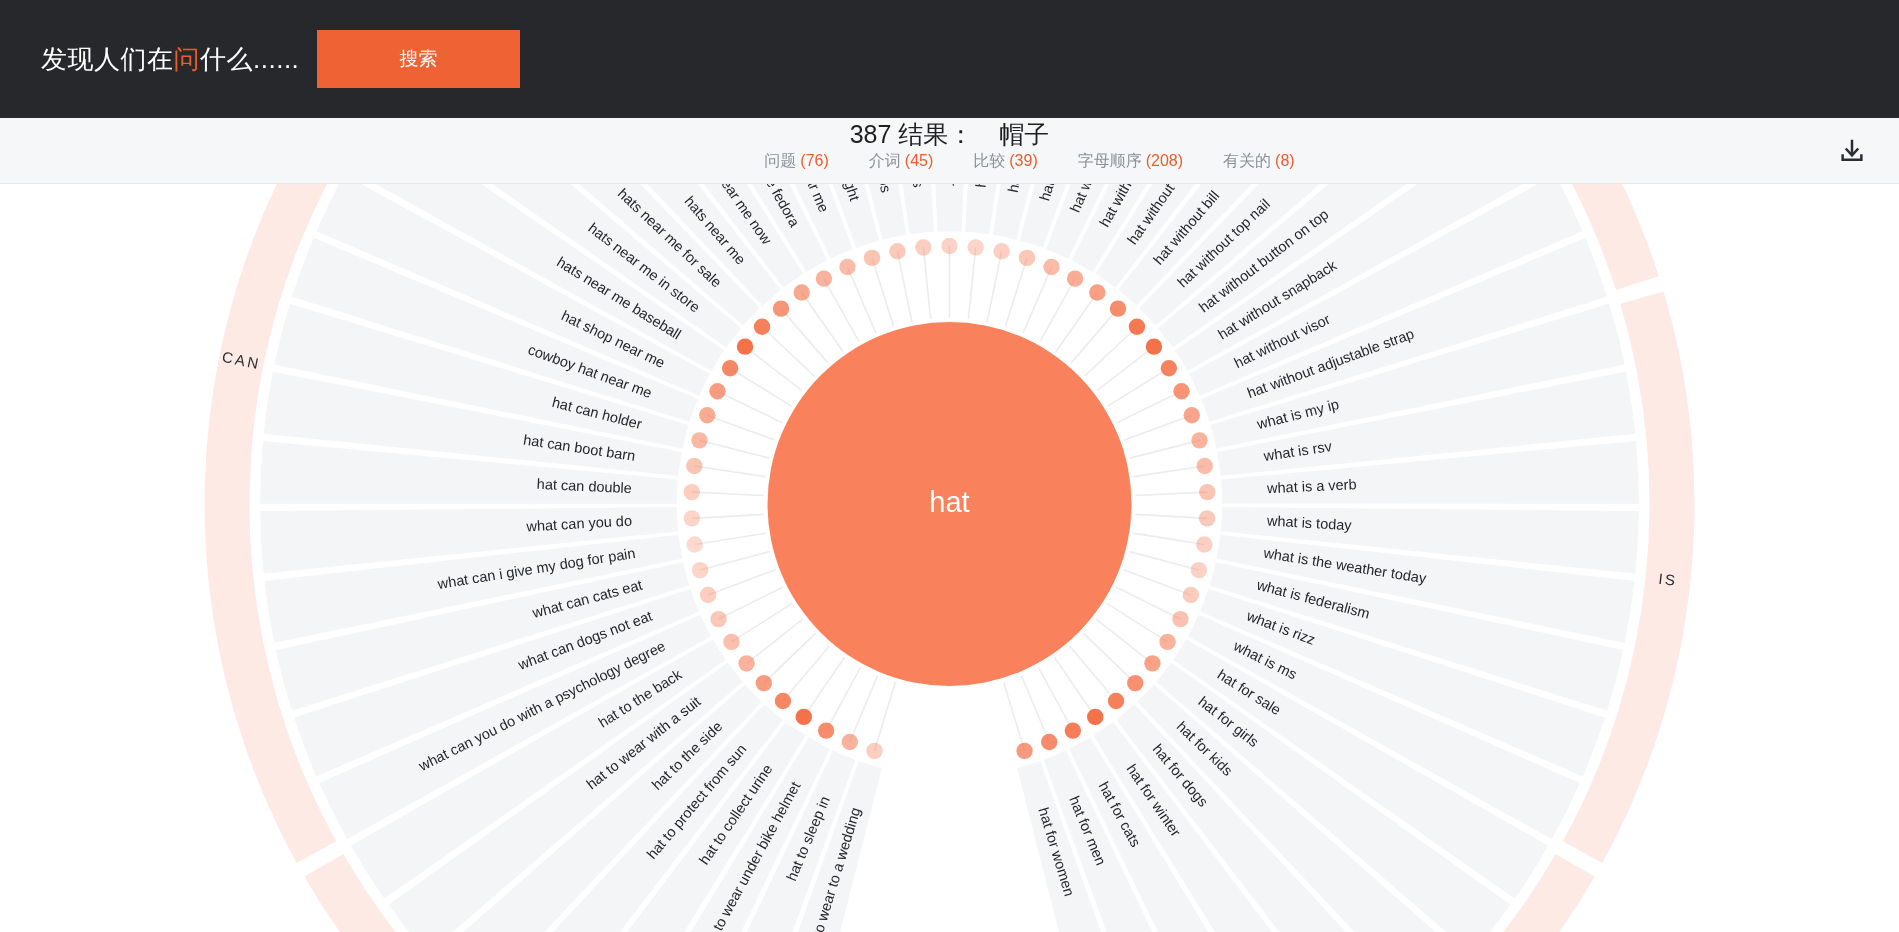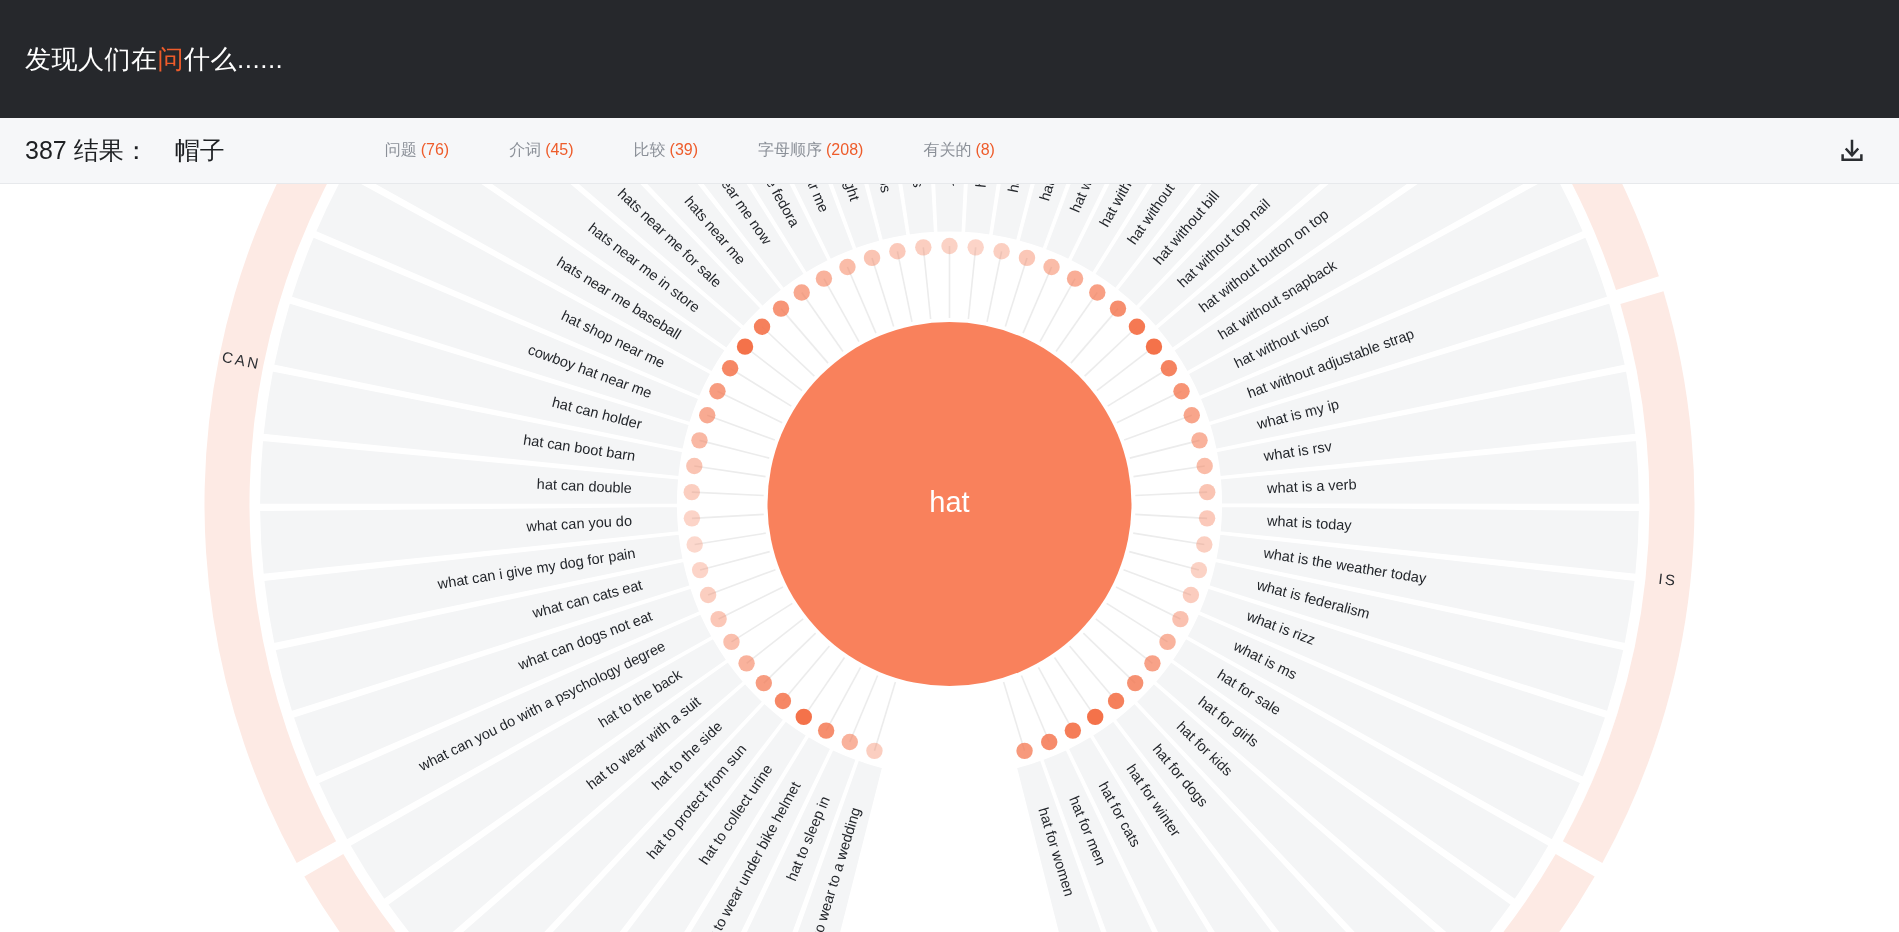--- a/index.html
+++ b/index.html
@@ -10,21 +10,21 @@
     background: #ffffff;
     font-family: "Liberation Sans", "DejaVu Sans", sans-serif;
   }
 
   
   .header {
     height: 118px;
     background: #26282c;
     display: flex;
     align-items: center;
-    padding: 0 25px;
+    padding: 0 41px;
     gap: 0;
   }
   .brand-title {
     color: #ffffff;
     font-size: 26px;
     white-space: nowrap;
     letter-spacing: .5px;
     width: 250px;
     flex: 0 0 auto;
   }
@@ -88,32 +88,33 @@
 
   
   .resultsbar {
     height: 66px;
     background: #f6f7f9;
     border-bottom: 1px solid #e7e9ec;
     display: flex;
     align-items: center;
     padding: 0 25px;
     position: relative;
+    flex-direction: column;
   }
   .result-count {
     font-size: 25px;
     color: #1d1f22;
     white-space: nowrap;
   }
   .result-count .kw { margin-left: 26px; }
 
   .tabs {
     display: flex;
     align-items: center;
-    gap: 60px;
+    gap: 40px;
     margin-left: 160px;
   }
   .tab {
     font-size: 16px;
     color: #8b9098;
     cursor: pointer;
     white-space: nowrap;
   }
   .tab .num { color: #ee5c2b; margin-left: 4px; }
 
@@ -159,20 +160,21 @@
 <body>
 
 <div class="header">
   <div class="brand-title">
     <span>发现人们在</span><span class="hl">问</span><span>什么......</span>
   </div>
 
 
 
 
+  <button class="search-btn">搜索</button>
 </div>
 
 <div class="resultsbar">
   <div class="result-count">
     <span>387 结果：</span><span class="kw">帽子</span>
   </div>
 
   <div class="tabs">
     <div class="tab">
       <span>问题</span><span class="num">(76)</span>

